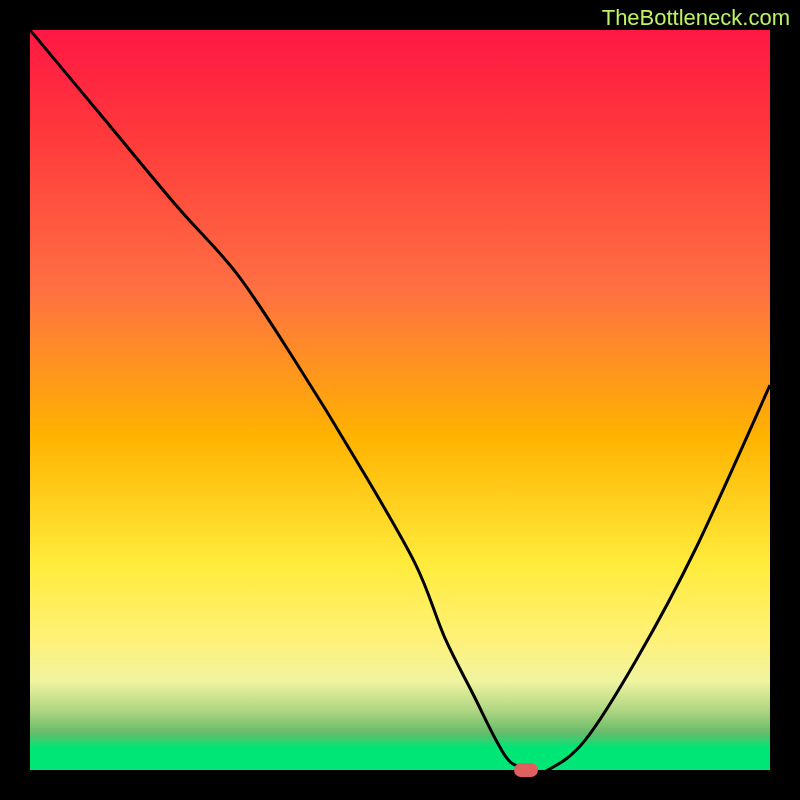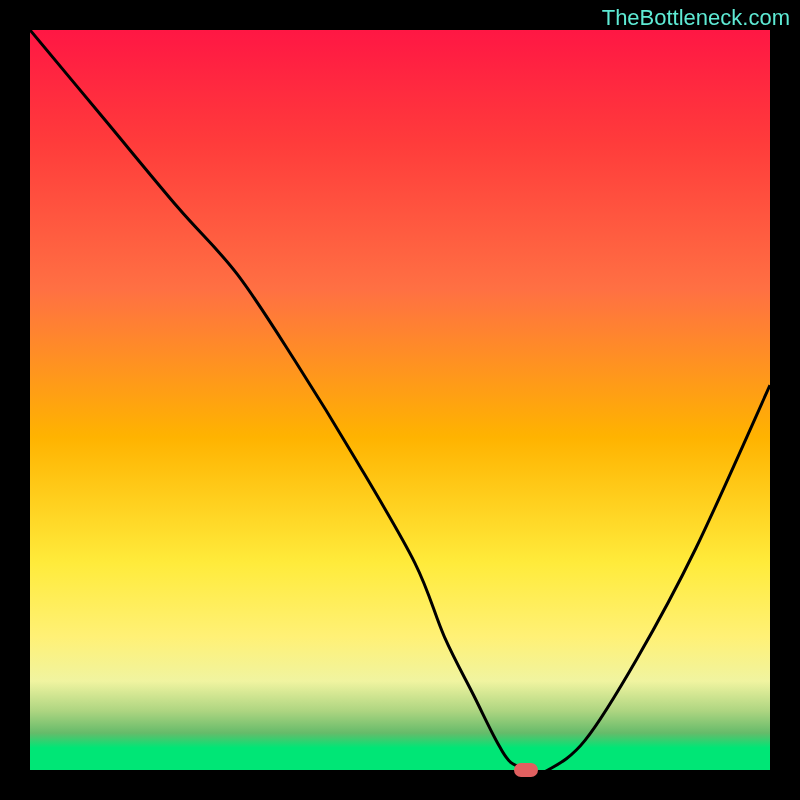--- a/index.html
+++ b/index.html
@@ -14,21 +14,21 @@
   .chart-container {
     position: relative;
     width: 800px;
     height: 800px;
     background: #000;
   }
   .watermark {
     position: absolute;
     top: 5px;
     right: 10px;
-    color: #5eead4;
+    color: #bef264;
     font-size: 22px;
     font-weight: 500;
     z-index: 10;
   }
   .plot-area {
     position: absolute;
     left: 30px;
     top: 30px;
     width: 740px;
     height: 740px;

